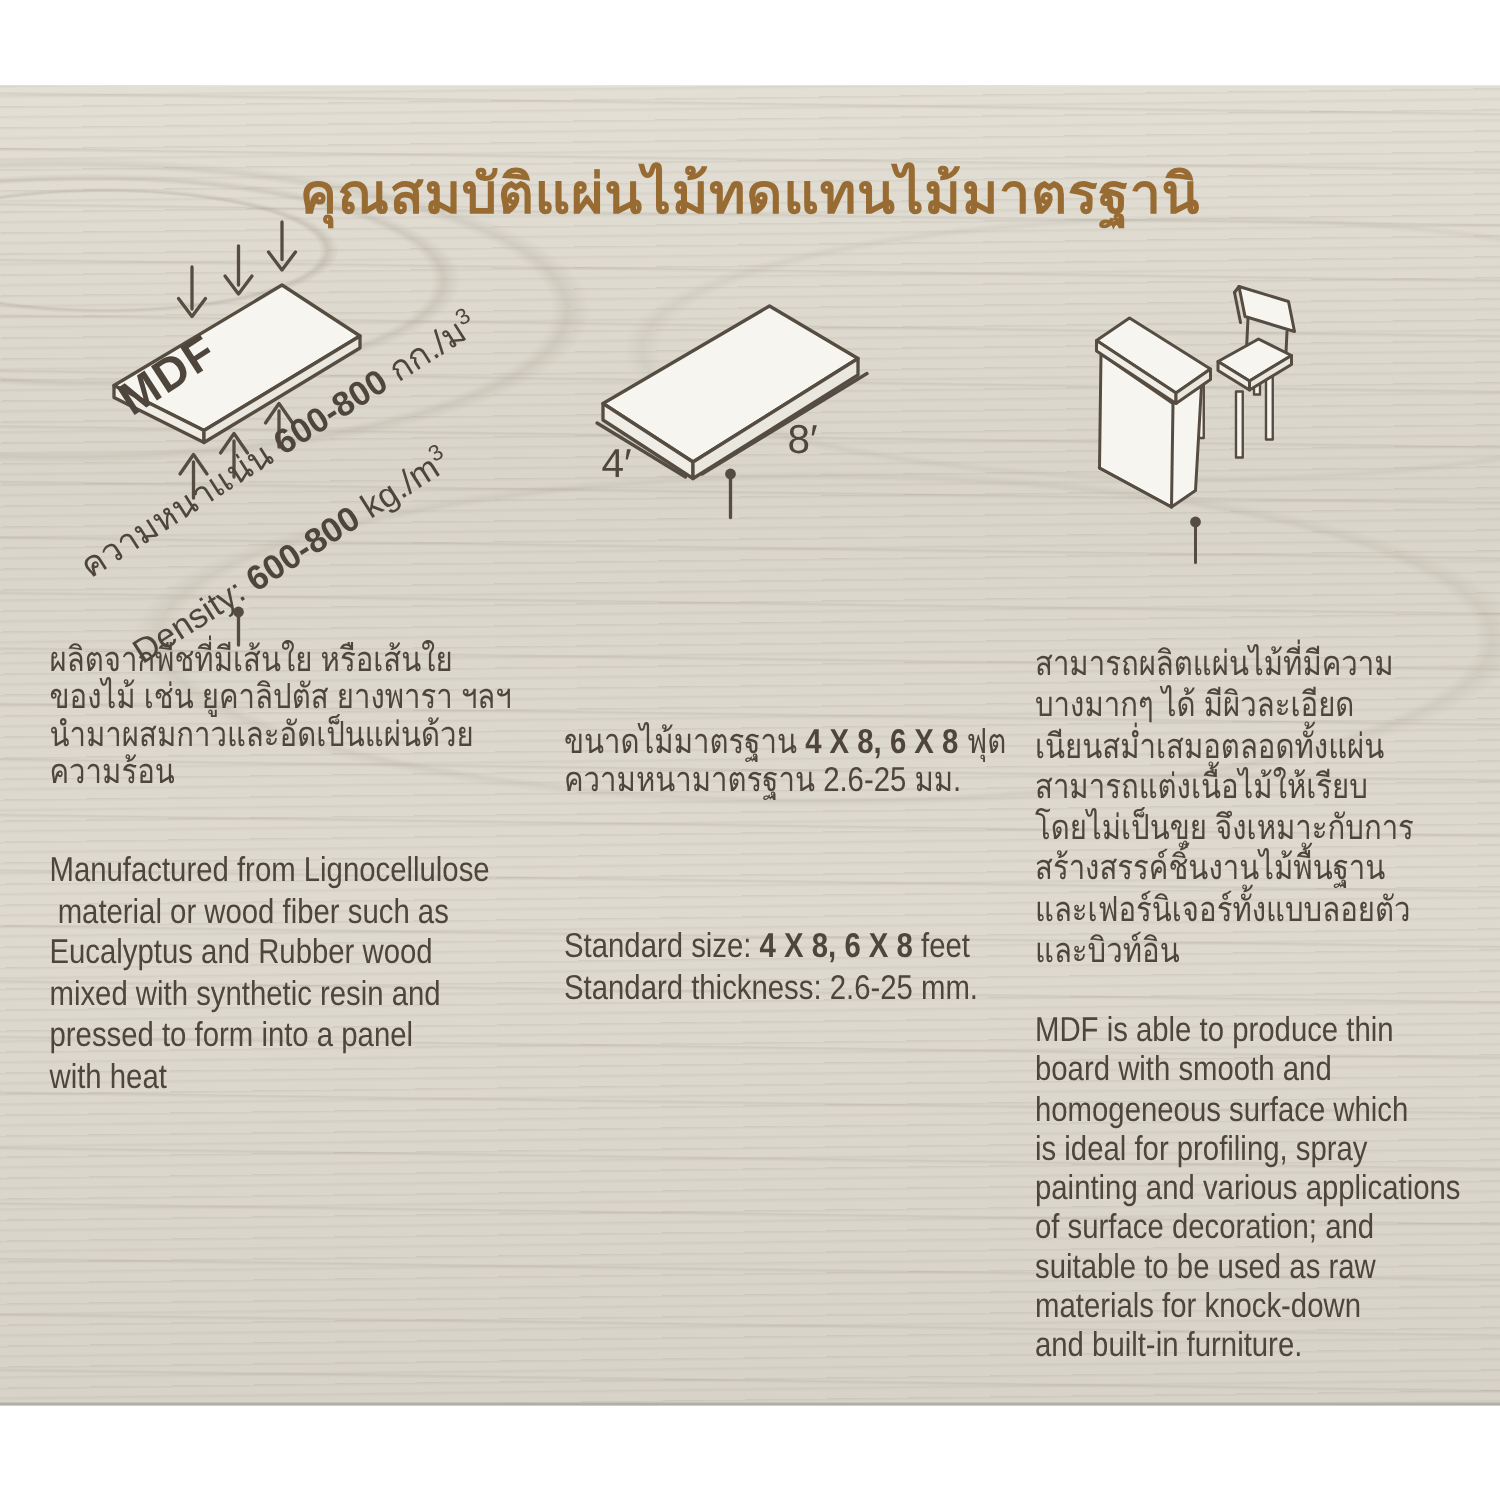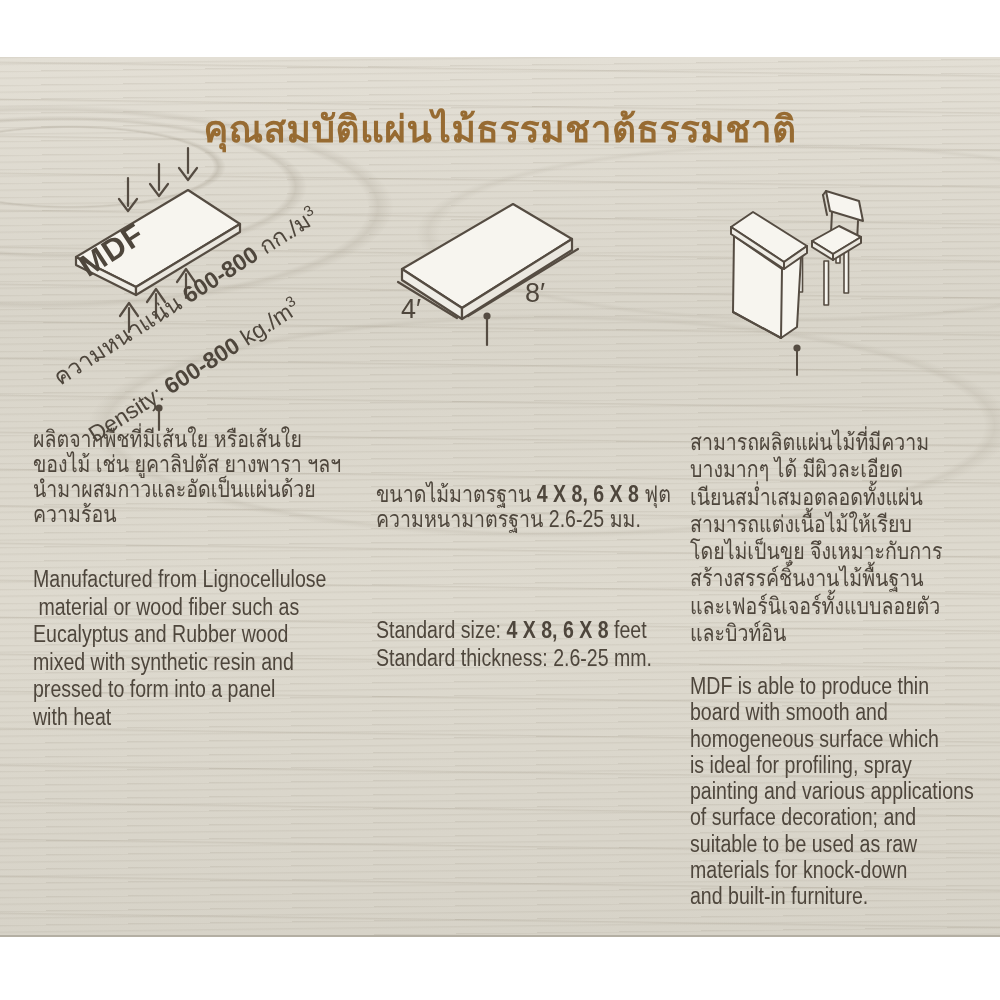--- a/index.html
+++ b/index.html
@@ -49,21 +49,21 @@
   b{font-weight:700;}
   svg text{ white-space:pre; fill:#4e463c; }
 </style>
 </head>
 <body>
 
 <div class="page">
 
   <div class="board"></div>
 
-  <div class="title">คุณสมบัติแผ่นไม้ธรรมชาต้ธรรมชาติ</div>
+  <div class="title">คุณสมบัติแผ่นไม้ทดแทนไม้มาตรฐานิ</div>
 
   <svg class="illu" style="left:50px; top:140px;" width="290" height="312" viewBox="0 0 290 312" fill="none" stroke="#554c42" stroke-width="2.2" stroke-linecap="round" stroke-linejoin="round">
 
     <g>
       <line x1="78" y1="38" x2="78" y2="66"></line>
         <polyline points="69,59 78,71 87,59"></polyline>
       <line x1="109" y1="24" x2="109" y2="50"></line>
         <polyline points="100,44 109,56 118,44"></polyline>
       <line x1="138" y1="8" x2="138" y2="33"></line>
         <polyline points="129,28 138,40 147,28"></polyline>

